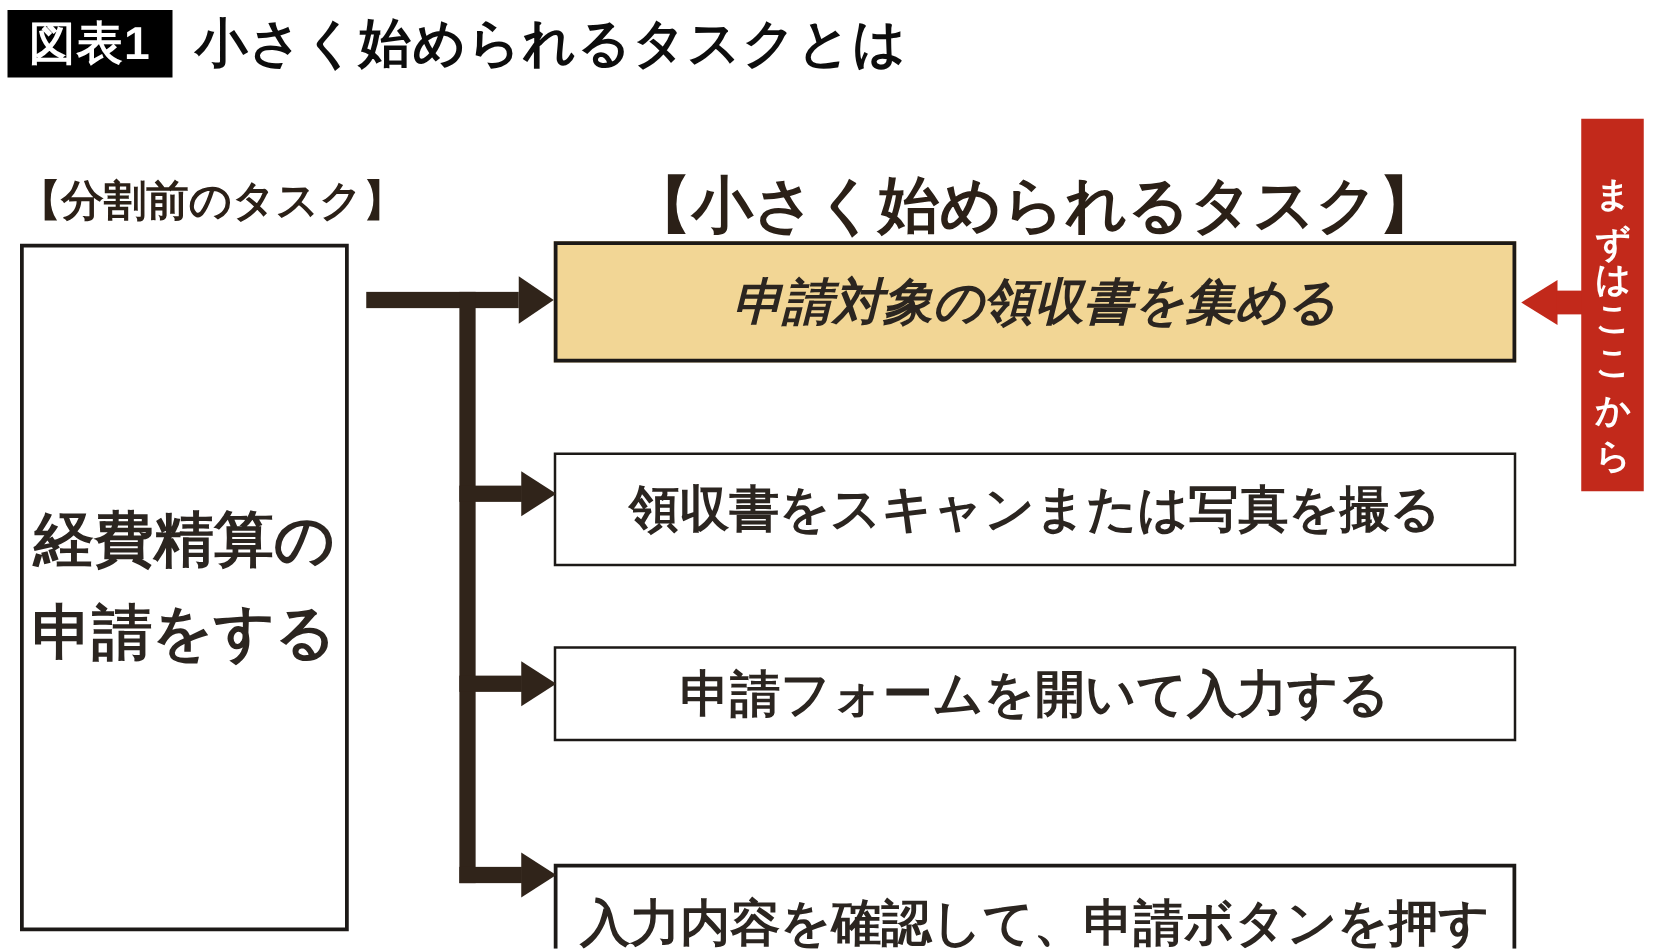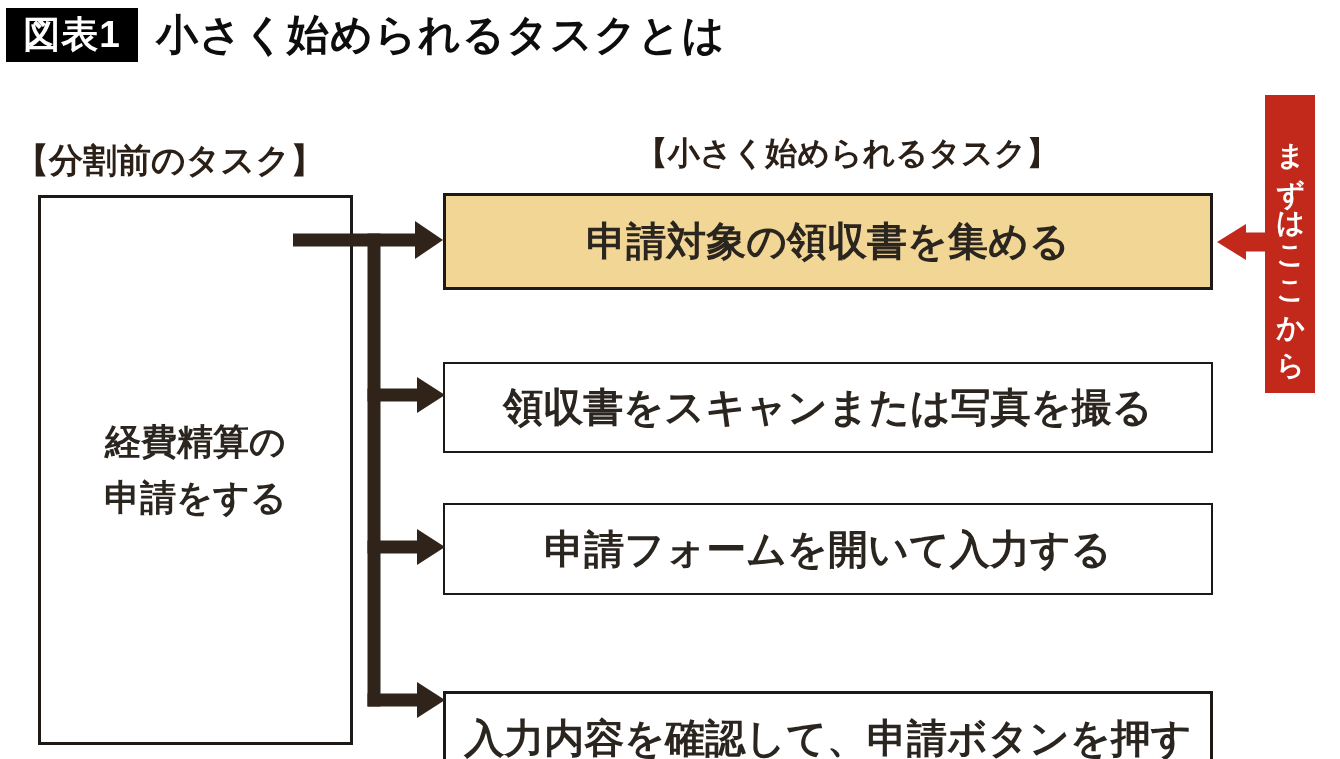--- a/index.html
+++ b/index.html
@@ -50,39 +50,39 @@
     color: #2b2017;
     text-align: center;
     white-space: nowrap;
   }
   .col-label.before {
     left: 15px; top: 138px;
     width: 295px;
     font-size: 34px;
   }
   .col-label.after {
-    left: 462px; top: 132px;
+    left: 443px; top: 132px;
     width: 770px;
-    font-size: 32px;
+    font-size: 49px;
     text-align: center;
   }
 
   
   .before-box {
     position: absolute;
-    left: 38px; top: 195px;
-    width: 315px; height: 550px;
+    left: 16px; top: 195px;
+    width: 263px; height: 550px;
     background: #ffffff;
     border: 3px solid #1c1917;
     box-sizing: border-box;
     display: flex;
     align-items: center;
     justify-content: center;
     text-align: center;
-    font-size: 36px;
+    font-size: 48px;
     font-weight: 700;
     color: #2b2520;
     line-height: 1.55;
     white-space: pre-line;
   }
 
   
   .task-box {
     position: absolute;
     left: 443px;
@@ -92,23 +92,23 @@
     box-sizing: border-box;
     display: flex;
     align-items: center;
     justify-content: center;
     text-align: center;
     font-size: 40px;
     font-weight: 700;
     color: #2b2520;
     white-space: nowrap;
   }
-  .task-box.t1 { top: 193px; height: 97px; border-width: 3px; background: #F2D695; }
+  .task-box.t1 { top: 193px; height: 97px; border-width: 3px; background: #F2D695; font-style: italic; }
   .task-box.t2 { top: 362px; height: 91px; }
-  .task-box.t3 { top: 503px; height: 92px; }
+  .task-box.t3 { top: 517px; height: 76px; }
   .task-box.t4 { top: 653px; height: 94px; border-width: 3px; margin-top: 38px; }
 
   
   .connectors {
     position: absolute;
     left: 0; top: 0;
     width: 1340px; height: 759px;
     pointer-events: none;
   }
 

